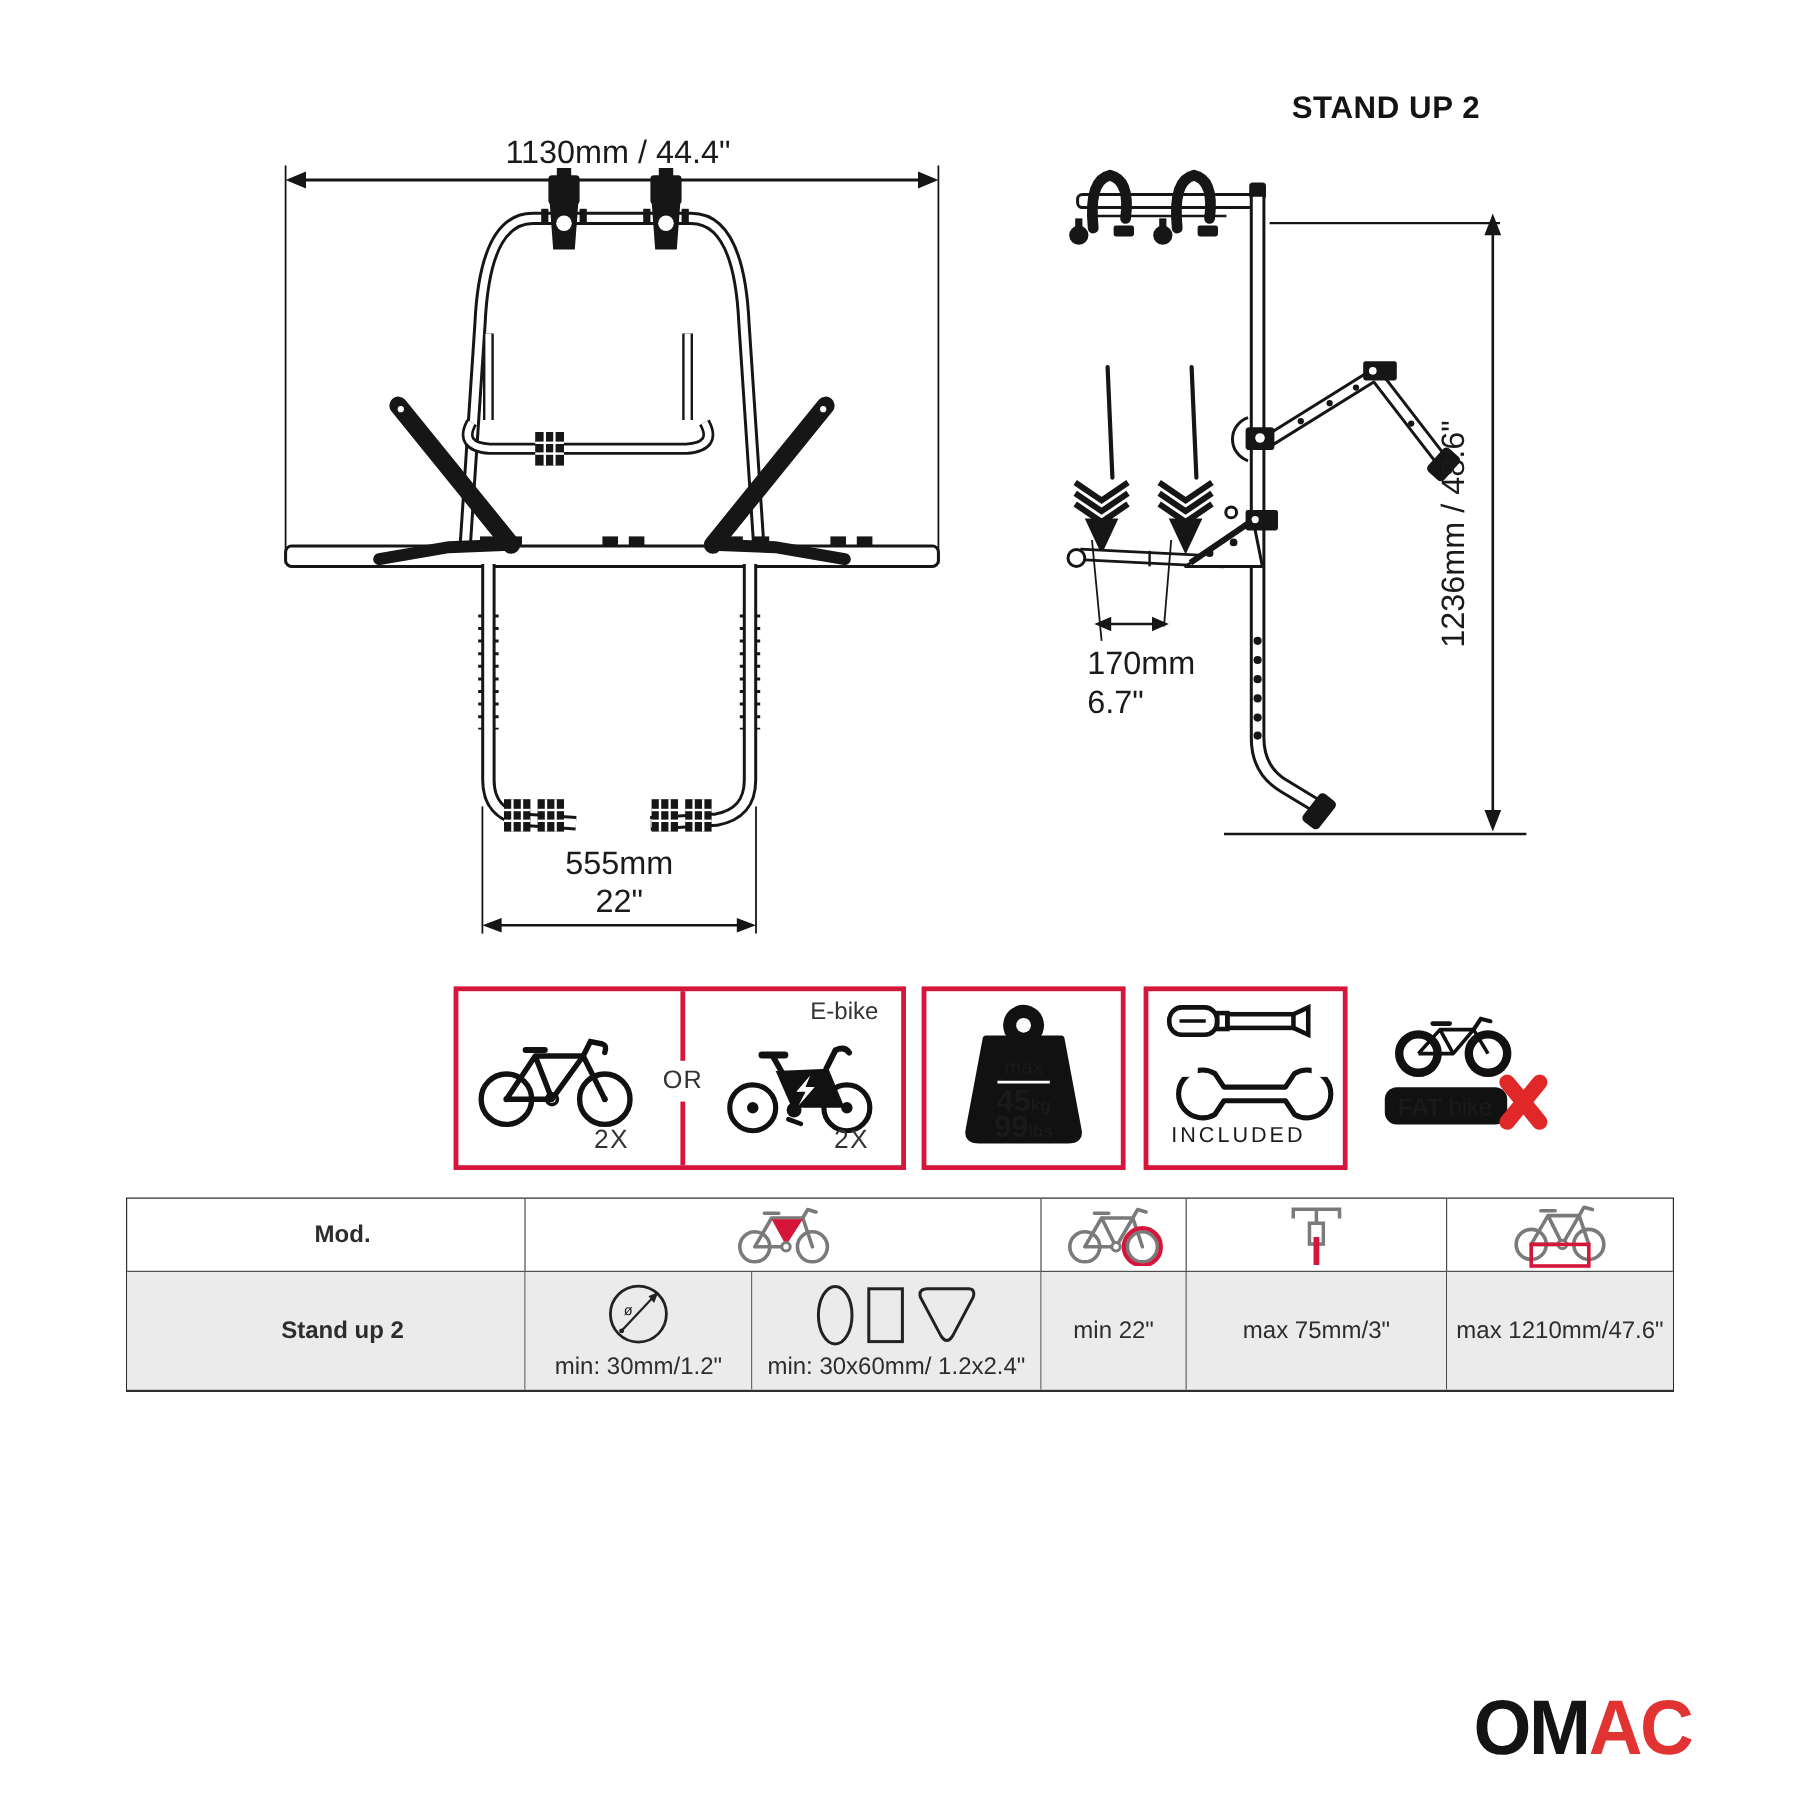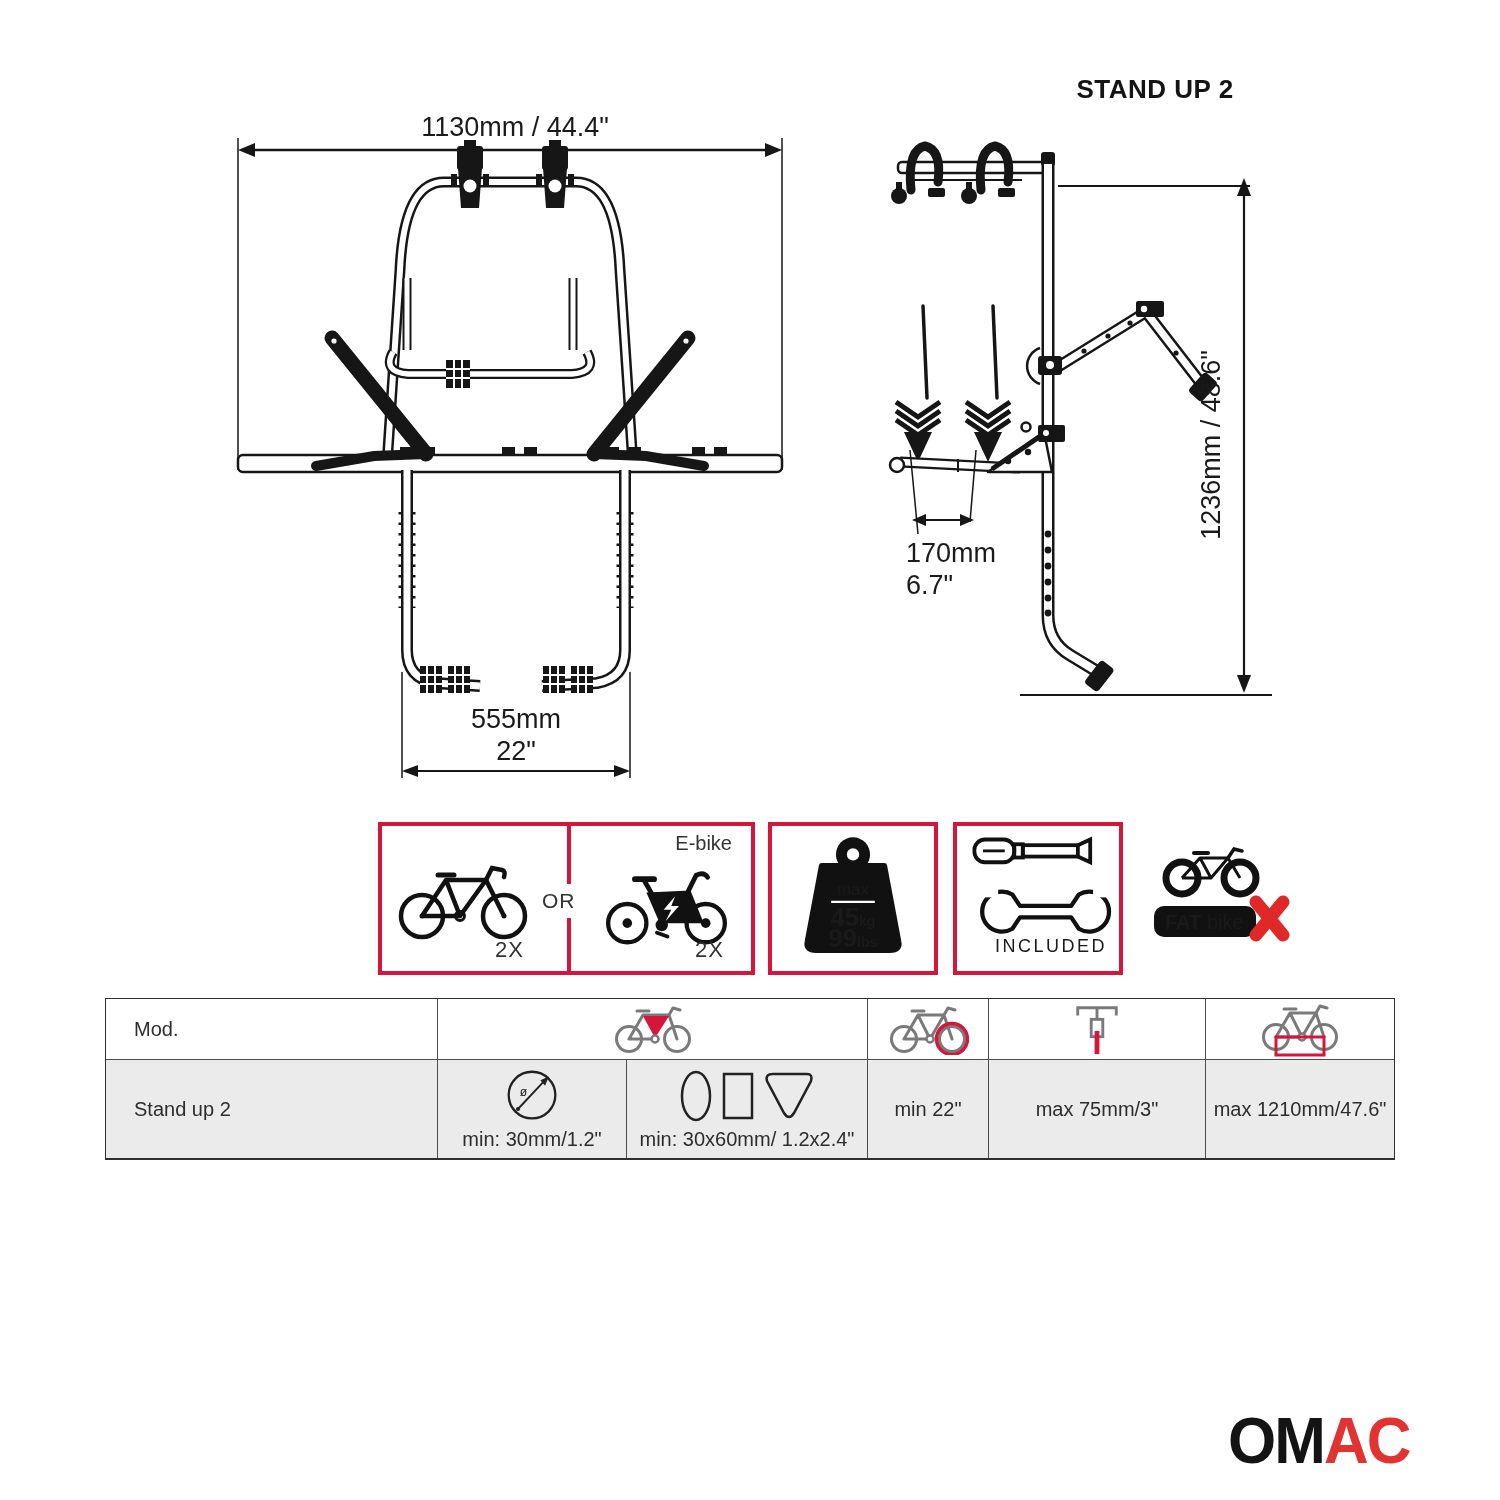--- a/index.html
+++ b/index.html
@@ -7,32 +7,32 @@
   .abs{position:absolute;}
   svg text{font-family:"Liberation Sans",sans-serif;fill:#1a1a1a;}
   
   #product-title{left:1020px;top:74px;width:270px;text-align:center;font-size:26px;font-weight:bold;letter-spacing:.5px;color:#141414;}
   
   .badge{position:absolute;top:822px;height:153px;background:#fff;border:4px solid #d5163a;box-sizing:border-box;}
   #badge-capacity{left:378px;width:377px;}
   #badge-weight{left:768px;width:170px;}
   #badge-tools{left:953px;width:170px;}
   .cap-divider{position:absolute;left:185px;top:0;bottom:0;width:4px;background:#d5163a;}
-  .or-label{position:absolute;left:160px;top:58px;width:54px;background:#fff;font-size:21px;letter-spacing:1px;color:#333;padding:5px 0;}
+  .or-label{position:absolute;left:160px;top:58px;width:54px;text-align:center;background:#fff;font-size:21px;letter-spacing:1px;color:#333;padding:5px 0;}
   .qty{position:absolute;bottom:8px;width:120px;text-align:right;font-size:22px;color:#333;letter-spacing:1px;}
   .ebike-title{position:absolute;left:215px;top:6px;width:135px;text-align:right;font-size:20px;color:#333;}
-  .included-label{position:absolute;bottom:14px;left:0;right:12px;text-align:right;font-size:18px;letter-spacing:2.5px;color:#1a1a1a;}
+  .included-label{position:absolute;bottom:14px;left:0;right:12px;text-align:center;font-size:18px;letter-spacing:2.5px;color:#1a1a1a;}
   #fatbike-wrap{left:1152px;top:846px;width:140px;height:100px;}
   
   #spec-table{left:105px;top:998px;width:1288px;border:1.5px solid #2f2f2f;border-bottom-width:2px;box-sizing:content-box;
     display:grid;grid-template-columns:332px 189px 241px 121px 217px 188px;grid-template-rows:61px 98px;background:#fff;}
   .cell{border-right:1px solid #4d4d4d;border-bottom:1px solid #4d4d4d;display:flex;align-items:center;justify-content:center;box-sizing:border-box;}
   .cell.last{border-right:none;}
   .cell.bottom{border-bottom:none;background:#ebebeb;}
-  .cell.left-al{justify-content:flex-start;padding-left:28px;}
+  .cell.left-al{justify-content:center;padding-left:28px;font-weight:bold;}
   .cell .stack{display:flex;flex-direction:column;align-items:center;gap:4px;}
   .tbl-txt{font-size:20px;color:#2d2d2d;}
   .hdr-span2{grid-column:2 / span 2;}
   
   #omac-logo{left:1228px;top:1405px;font-size:62px;font-weight:800;letter-spacing:-2px;transform:scaleY(1.04);white-space:nowrap;}
   #omac-logo .om{color:#141414;}
   #omac-logo .ac{color:#e23333;}
 </style>
 </head>
 <body>

